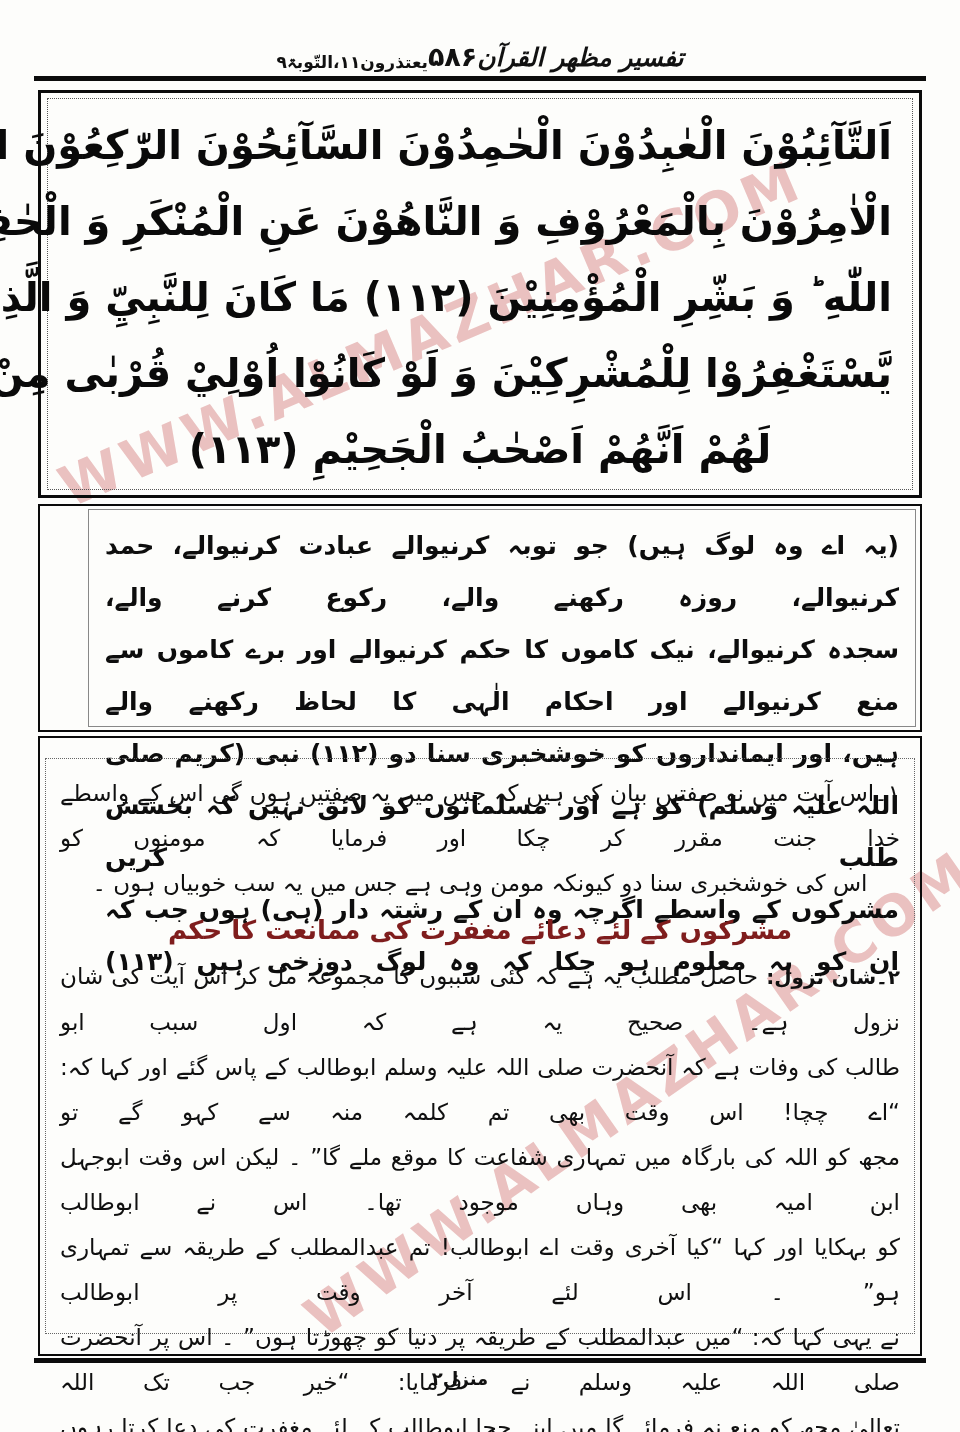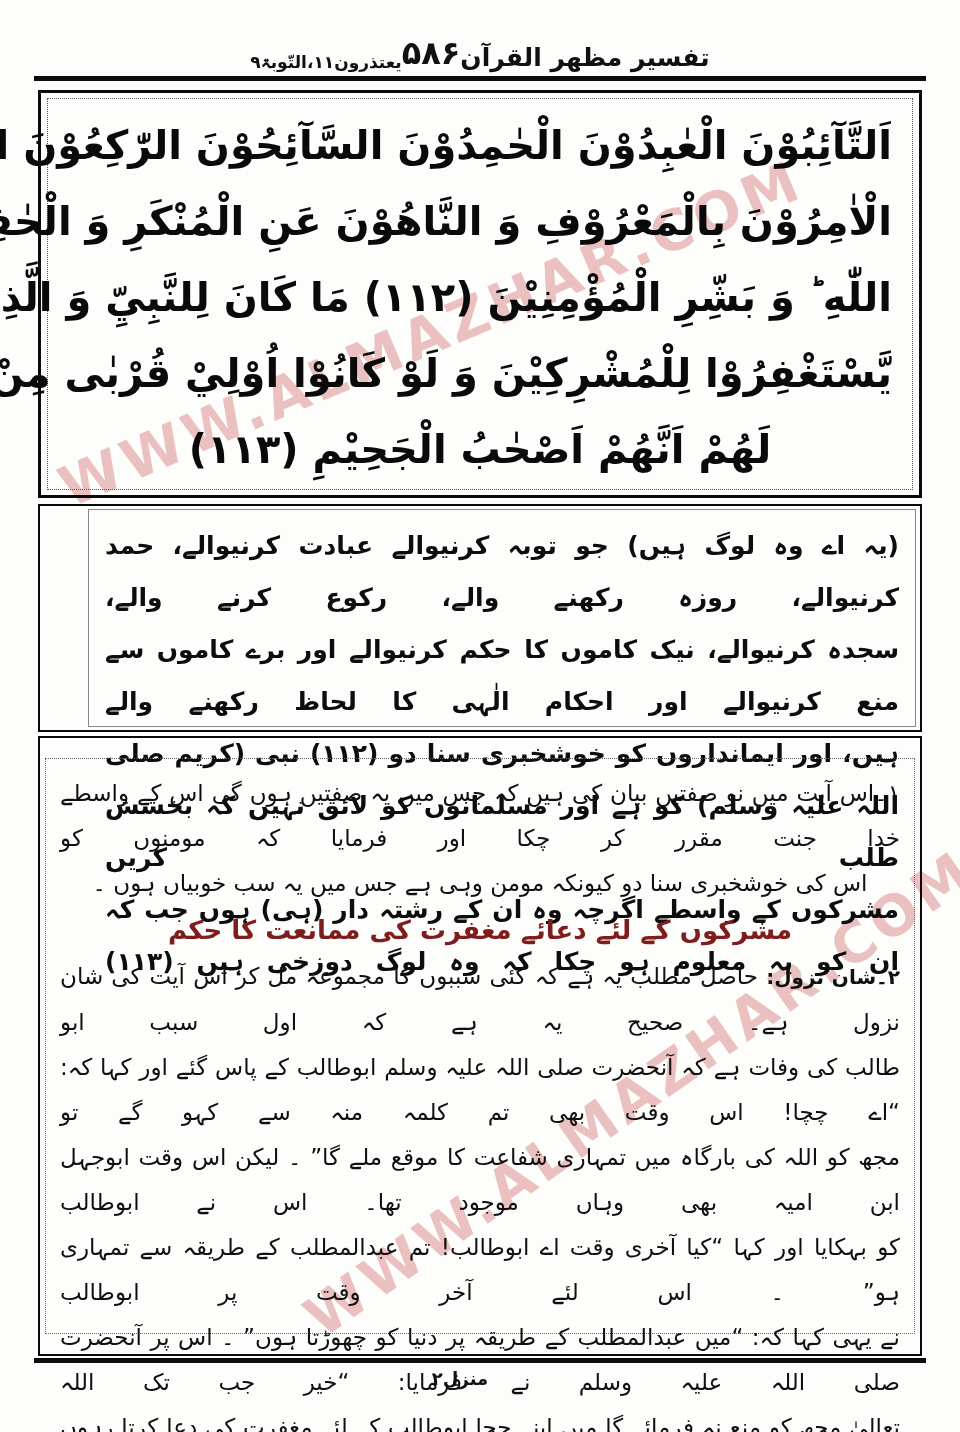--- a/index.html
+++ b/index.html
@@ -14,22 +14,22 @@
     background:#fdfdfb; overflow:hidden;
   }
 
   
   .header {
     position:absolute; top:26px; left:36px; right:36px; height:46px;
     display:flex; justify-content:center; align-items:flex-end;
     z-index:2;
   }
   .hdr-ref   { font-size:17px; font-weight:bold; direction:rtl; }
-  .hdr-page  { font-size:32px; font-weight:bold; letter-spacing:3px; }
-  .hdr-title { font-size:25px; font-weight:bold; direction:rtl; }
+  .hdr-page  { font-size:27px; font-weight:bold; letter-spacing:3px; }
+  .hdr-title { font-size:25px; font-weight:bold; font-style:italic; direction:rtl; }
   .rule-top    { position:absolute; top:76px;   left:34px; right:34px; height:5px; background:#0c0c0c; z-index:2; }
   .rule-bottom { position:absolute; top:1358px; left:34px; right:34px; height:5px; background:#0c0c0c; z-index:2; }
 
   
   .box { position:absolute; left:38px; right:38px; background:transparent; z-index:2; }
   .quran-box { top:90px;  height:408px; border:3px solid #0a0a0a; padding:5px 6px; }
   .quran-inner { height:100%; border:1px dotted #555; padding:8px 20px 0; direction:rtl; }
   .quran-line {
     font-size:40px; font-weight:bold; line-height:76px; color:#0a0a0a;
     text-align:justify; text-align-last:justify; white-space:nowrap;

